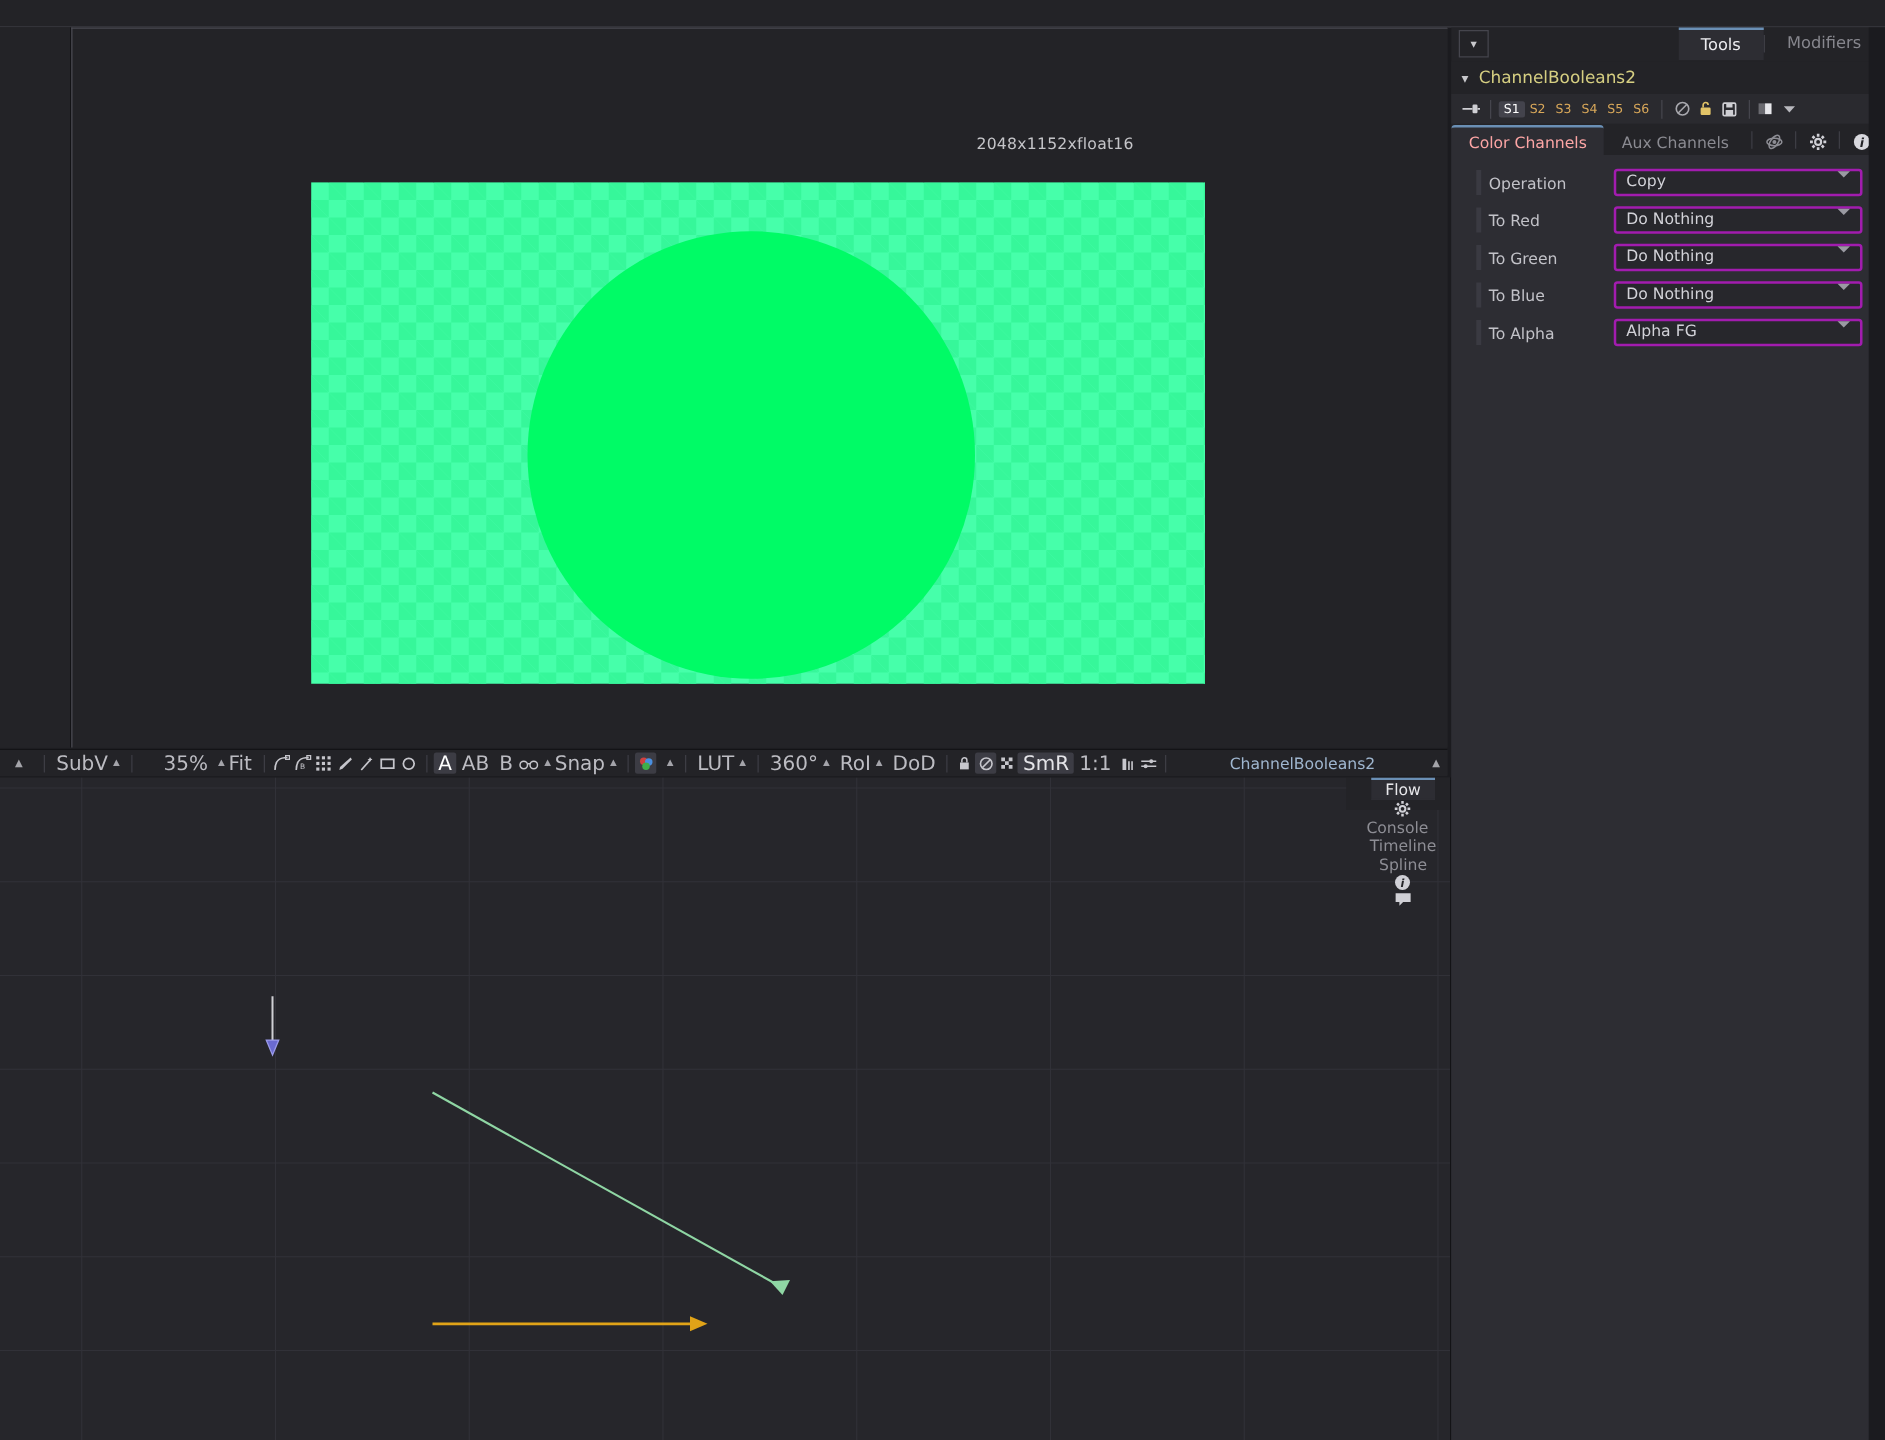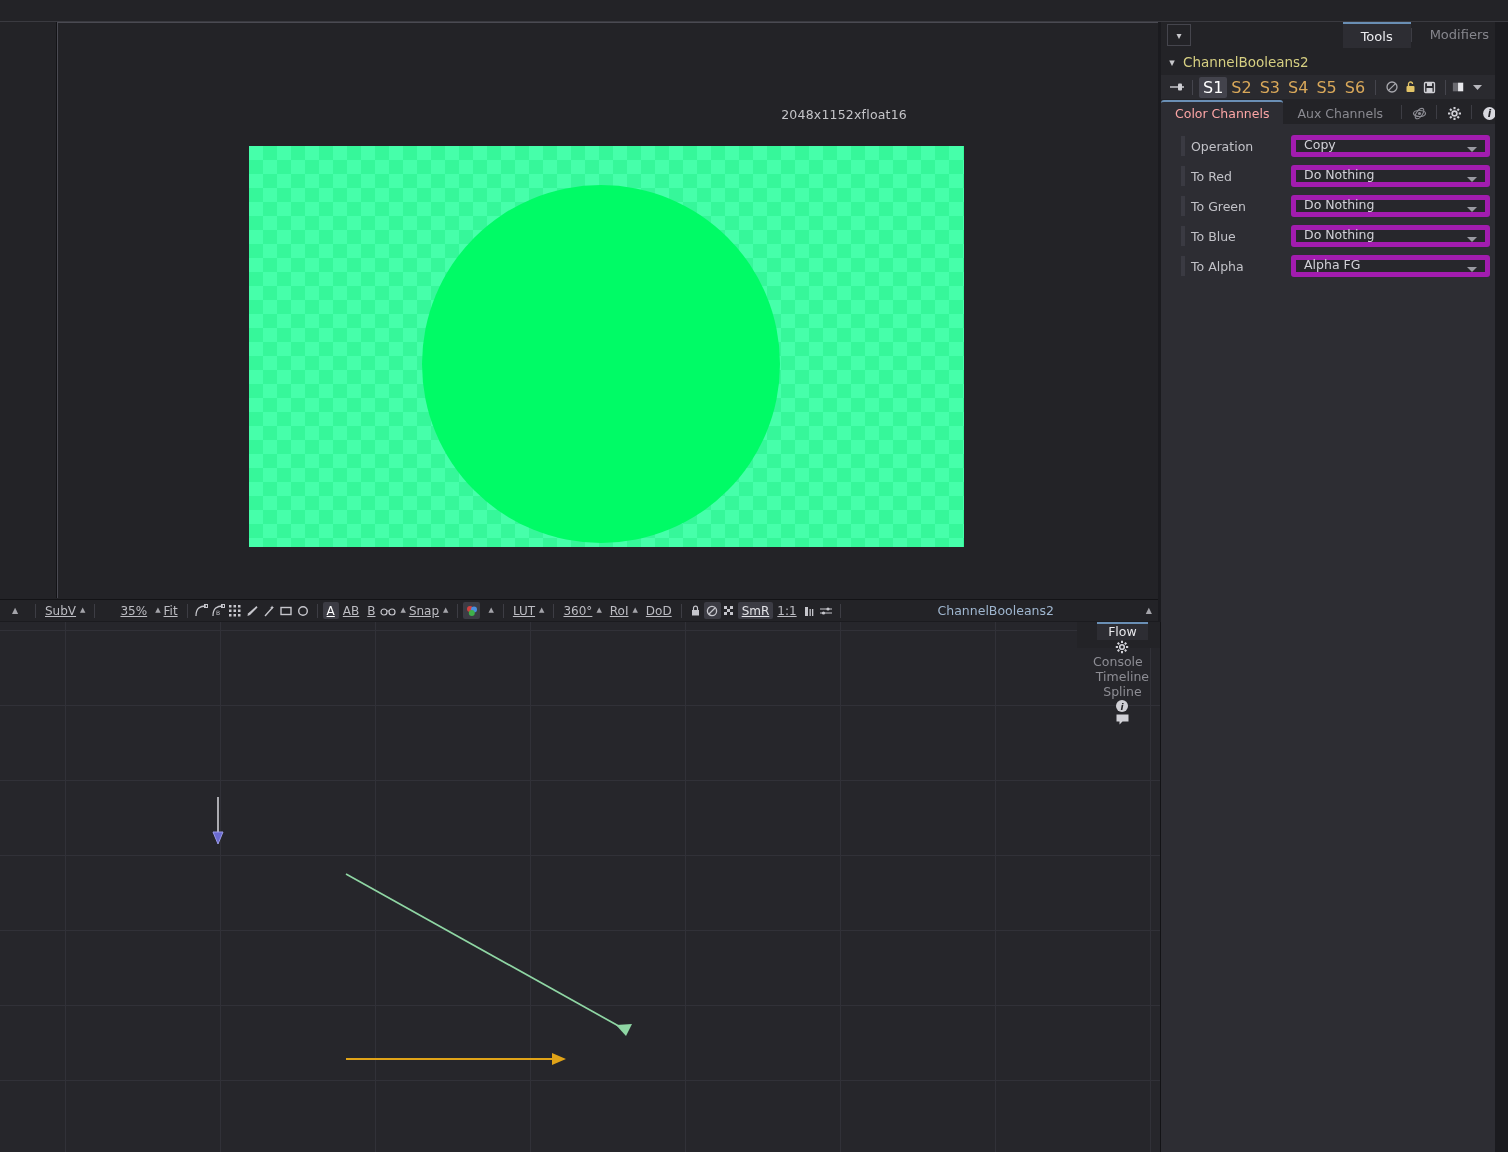--- a/index.html
+++ b/index.html
@@ -26,21 +26,21 @@
      background-size:28px 28px;
      background-position:0 0,14px 14px;
      overflow:hidden;}
   #image-circle{left:173px;top:39px;width:358px;height:358px;border-radius:50%;background:#00fb66;}
 
   
   #viewer-toolbar{left:0;top:577px;width:1158px;height:21px;background:#232327;border-top:1px solid #131316;
      display:flex;align-items:center;font-size:12px;color:#b9b9bf;}
   .vt-sep{width:1px;height:14px;background:#3d3d44;margin:0 5px;}
   .vt-item{display:flex;align-items:center;height:17px;padding:0 4px;white-space:nowrap;}
-  .vt-txt{color:#bcbcc2;font-size:12px;text-decoration:underline;}
+  .vt-txt{color:#bcbcc2;font-size:16px;}
   .vt-arrow{font-size:7px;color:#a4a4aa;margin-left:4px;line-height:1;}
   .vt-arrow-l{font-size:7px;color:#a4a4aa;margin-right:3px;line-height:1;}
   .vt-ico{width:17px;height:17px;display:flex;align-items:center;justify-content:center;}
   .vt-ico svg{display:block;}
   .vt-on{background:#3c3c44;border-radius:2px;}
   #vt-title{flex:1;text-align:center;color:#9fb6cf;font-size:12.5px;}
   #vt-right-arrow{color:#a4a4aa;font-size:8px;padding-right:6px;}
   #vt-left-arrow{color:#a4a4aa;font-size:8px;width:30px;text-align:center;}
 
   
@@ -67,36 +67,36 @@
   .tp-tab{height:24px;display:flex;align-items:center;padding:0 18px;font-size:13px;color:#86868d;}
   .tp-tab.active{color:#ececf0;background:#2d2d33;border-top:2px solid #6a8fb5;}
   .tp-tab-sep{width:1px;height:14px;background:#3d3d44;align-self:center;}
 
   #tool-header{left:0;top:27px;width:347px;height:26px;display:flex;align-items:center;background:#232327;}
   #th-chev{width:22px;text-align:center;color:#c8c8cc;font-size:11px;}
   #th-name{color:#d6cf82;font-size:13.5px;}
 
   #tool-toolbar{left:0;top:53px;width:347px;height:24px;display:flex;align-items:center;background:#2a2a2f;padding-left:6px;}
   .tt-sep{width:1px;height:15px;background:#45454d;margin:0 6px;}
-  .sbtn{font-size:16px;color:#d9a85a;padding:1px 4px;border-radius:2px;}
+  .sbtn{font-size:10px;color:#d9a85a;padding:1px 4px;border-radius:2px;}
   .sbtn.on{background:#43434c;color:#ffffff;}
   .tt-ico{width:19px;height:19px;display:flex;align-items:center;justify-content:center;color:#cfcfd4;}
 
   #tool-subtabs{left:0;top:78px;width:347px;height:24px;display:flex;align-items:flex-end;background:#232327;}
   .st{height:22px;display:flex;align-items:center;padding:0 14px;font-size:12.5px;color:#8a8a91;}
   .st.active{color:#fca5a5;background:#2d2d33;border-top:2px solid #6a8fb5;border-radius:3px 3px 0 0;}
   .st-sep{width:1px;height:14px;background:#3d3d44;align-self:center;margin:0 4px;}
   .st-ico{width:26px;height:22px;display:flex;align-items:center;justify-content:center;color:#b0b0b6;}
 
   #ctrl-area{left:0;top:102px;width:347px;height:1028px;background:#2d2d33;padding-top:7px;box-sizing:border-box;}
   .prow{height:30px;display:flex;align-items:center;padding-left:20px;}
   .pmark{width:4px;height:20px;background:#3a3a42;margin-right:6px;}
   .plabel{width:100px;font-size:12.5px;color:#c2c2c8;}
-  .pctl{flex:1;margin-right:18px;height:22px;background:#27272c;border:5px solid #a21caf;border-radius:3px;
-        display:flex;align-items:flex-end;padding:0 8px;font-size:12.5px;color:#d2d2d8;box-sizing:border-box;}
+  .pctl{flex:1;margin-right:18px;height:22px;background:#27272c;border:2px solid #a21caf;border-radius:3px;
+        display:flex;align-items:flex-start;padding:0 8px;font-size:12.5px;color:#d2d2d8;box-sizing:border-box;}
   .pctl .caret{margin-left:auto;width:0;height:0;border-left:5px solid transparent;border-right:5px solid transparent;border-top:5px solid #9a9aa2;}
 
   
   #right-edge{left:1495px;top:22px;width:13px;height:1130px;background:#1b1b1f;}
   #bottom-edge{left:1160px;top:622px;width:1px;height:530px;background:#131316;}
 </style>
 </head>
 <body>
 
 <div class="abs" id="top-strip"></div>

